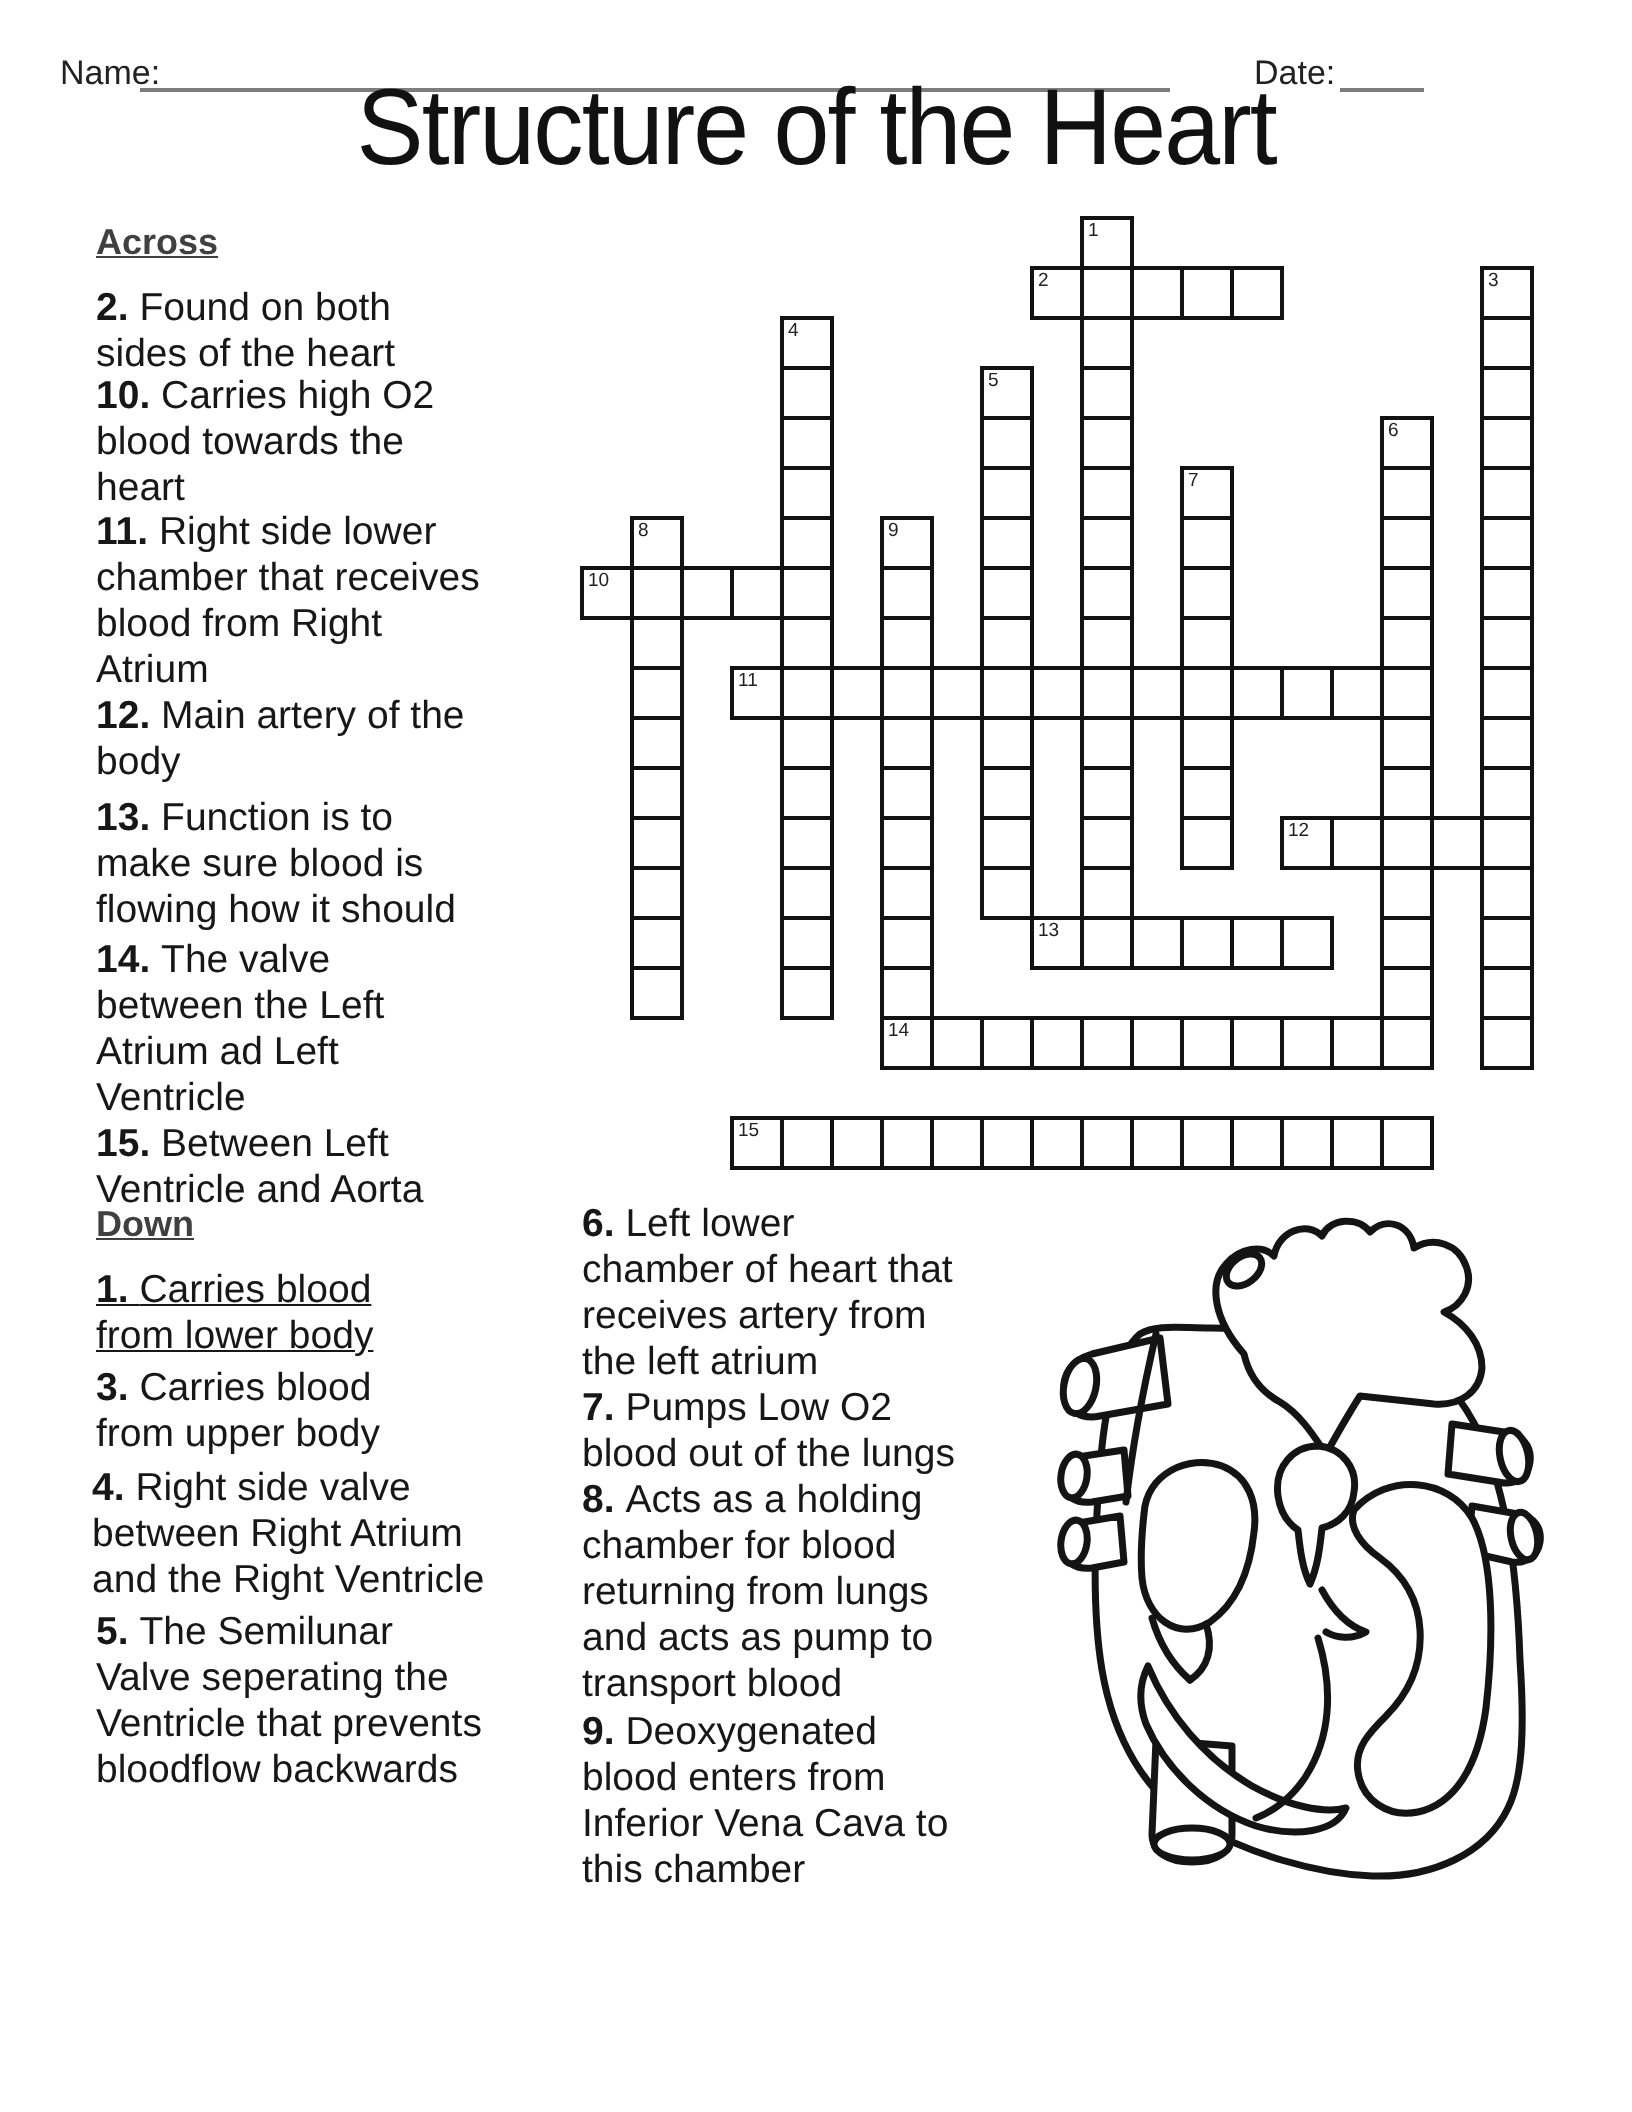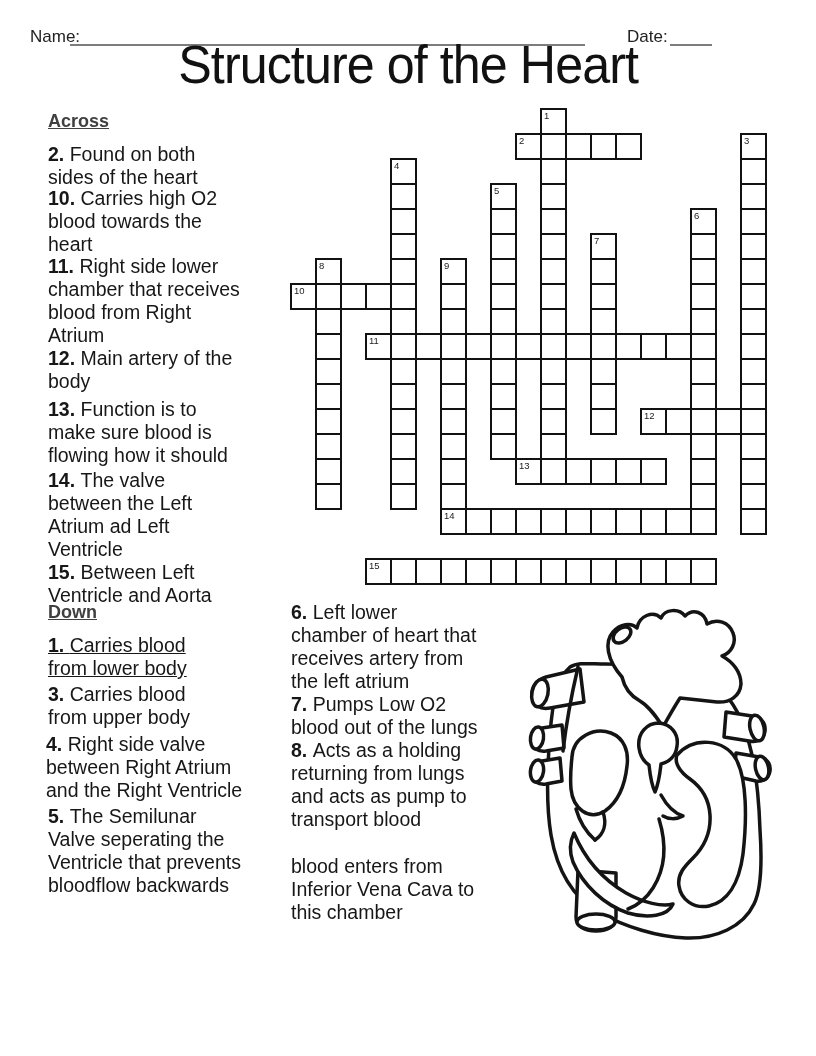--- a/index.html
+++ b/index.html
@@ -118,25 +118,27 @@
         <div>chamber of heart that</div>
         <div>receives artery from</div>
         <div>the left atrium</div>
       </div>
       <div class="clue" style="left: 291px; top: 693px;">
         <div><b>7. </b>Pumps Low O2</div>
         <div>blood out of the lungs</div>
       </div>
       <div class="clue" style="left: 291px; top: 739px;">
         <div><b>8. </b>Acts as a holding</div>
+        <div>chamber for blood</div>
         <div>returning from lungs</div>
         <div>and acts as pump to</div>
         <div>transport blood</div>
       </div>
       <div class="clue" style="left: 291px; top: 855px;">
+        <div><b>9. </b>Deoxygenated</div>
         <div>blood enters from</div>
         <div>Inferior Vena Cava to</div>
         <div>this chamber</div>
       </div>
     </div>
 
   <div id="grid-layer">
       <div class="cell" style="left: 540px; top: 108px;">
         <span class="cnum">1</span>
       </div>

